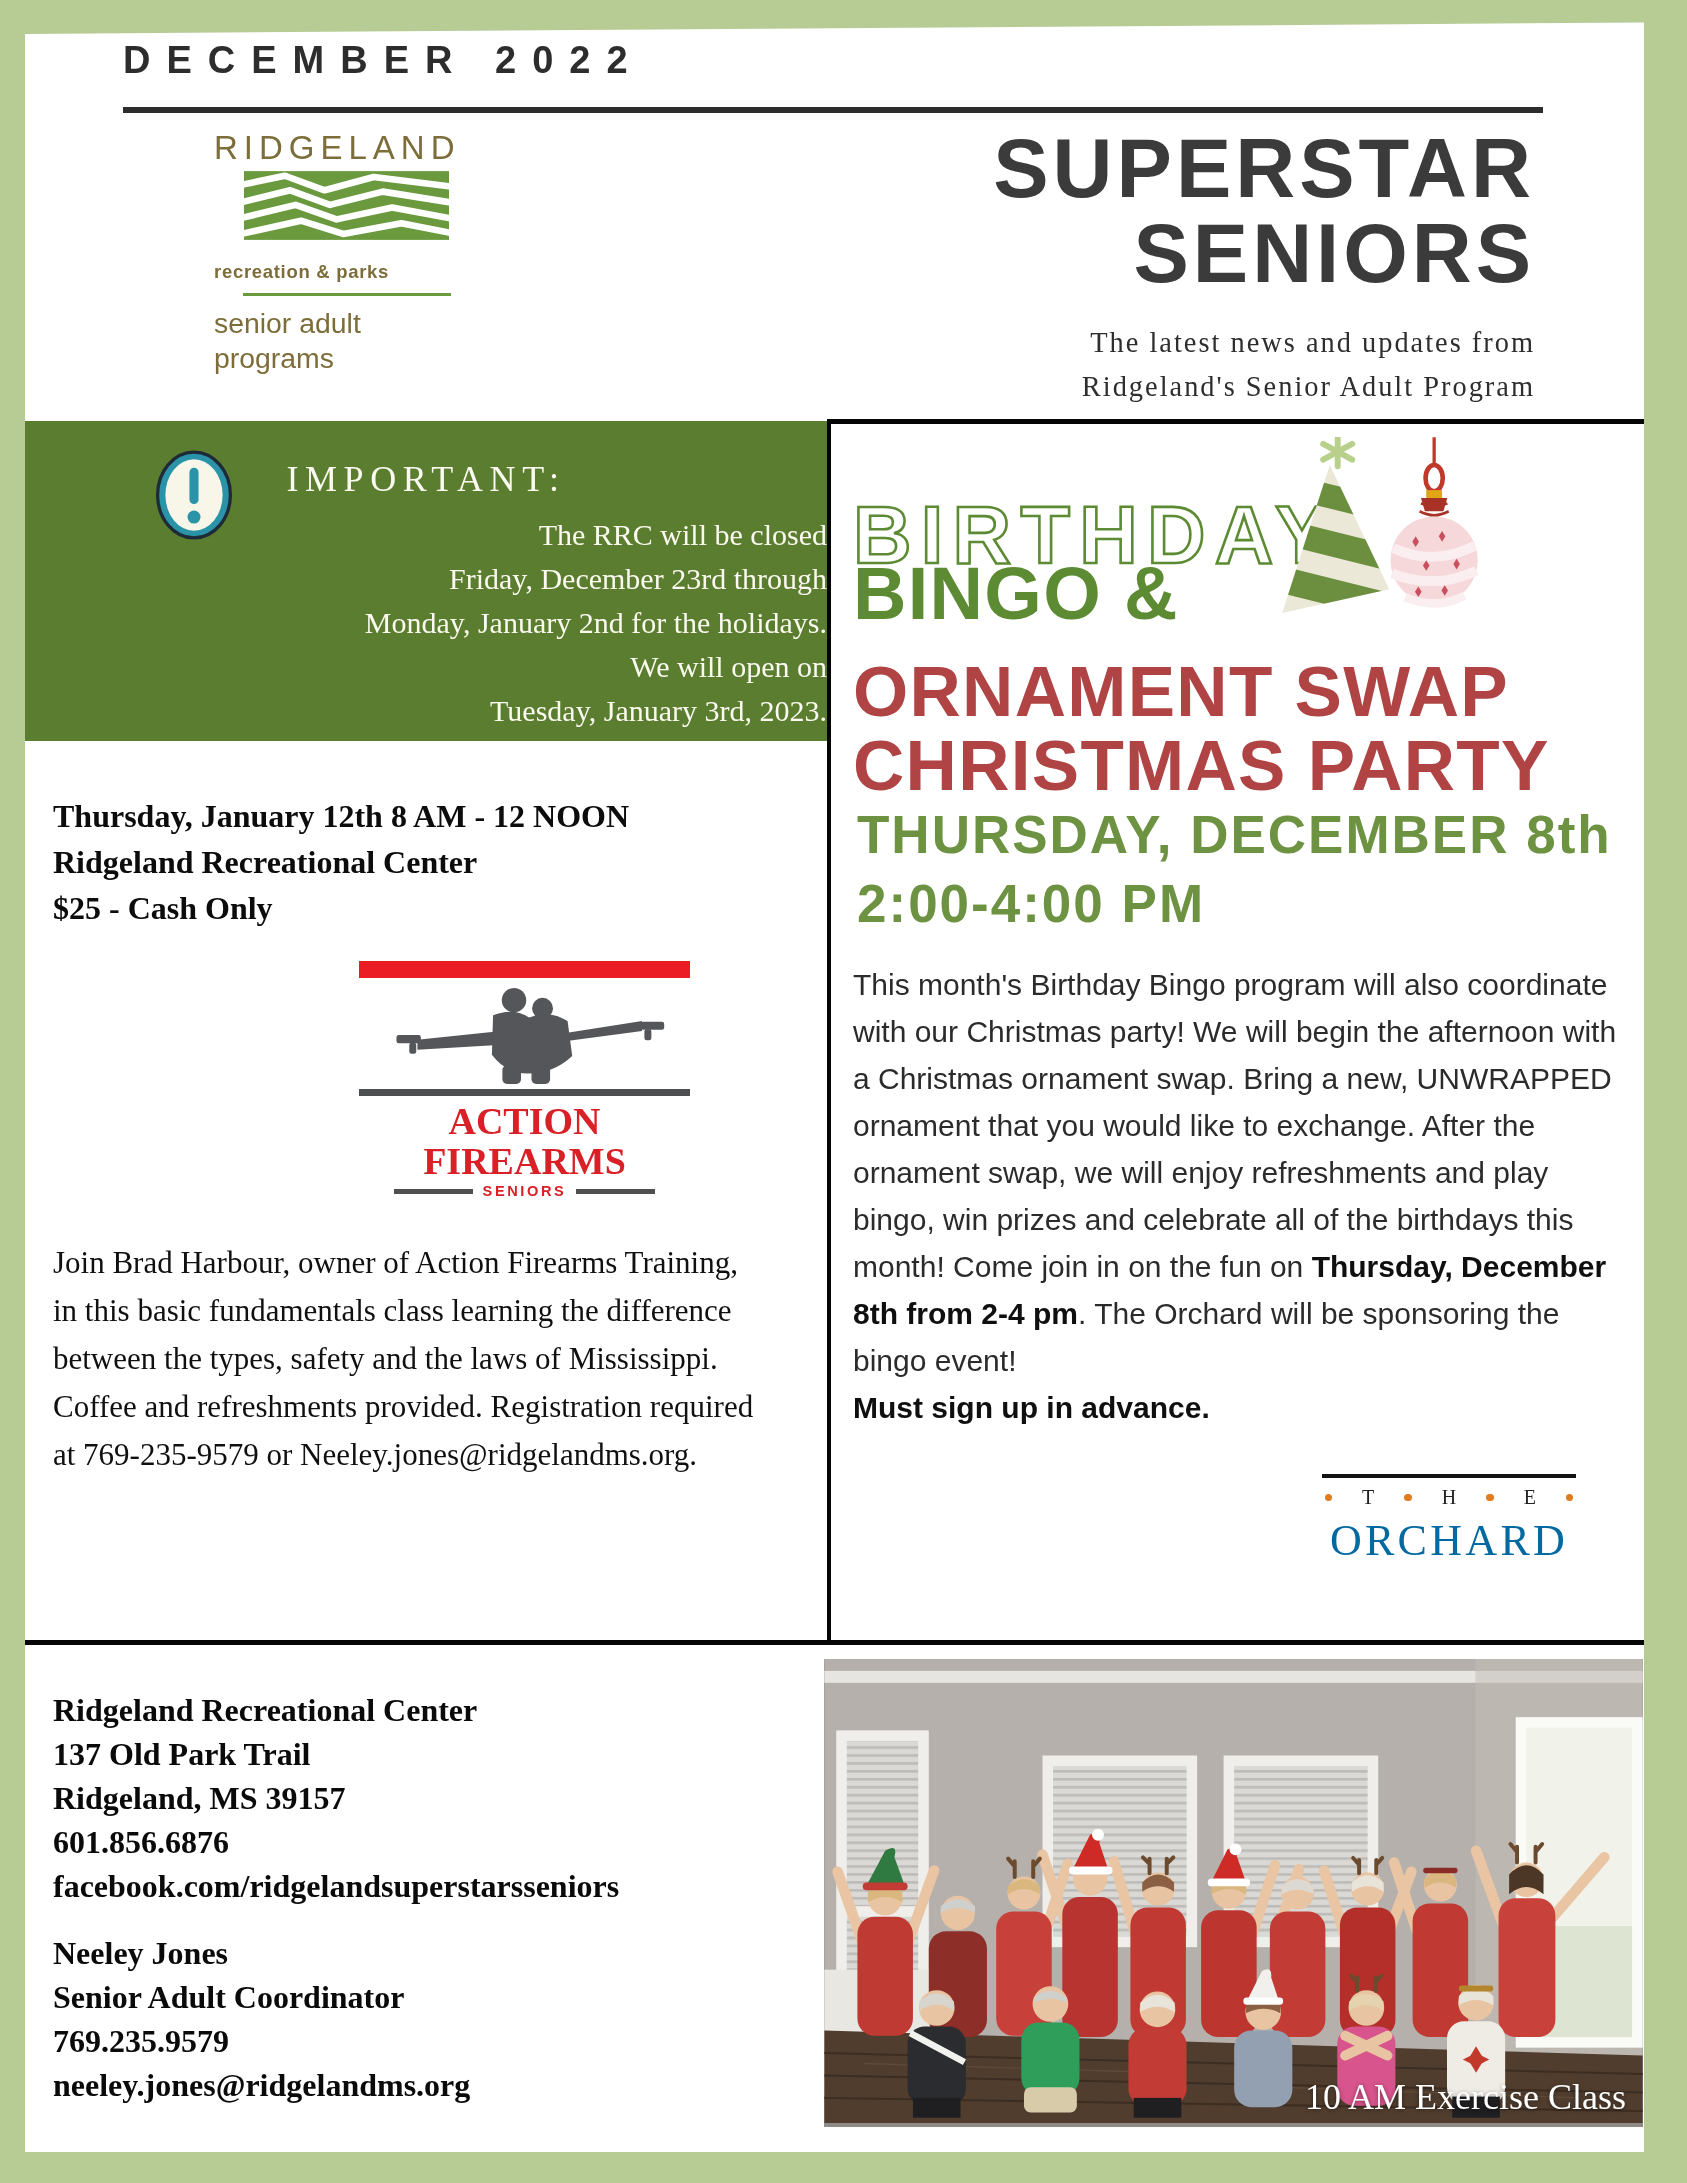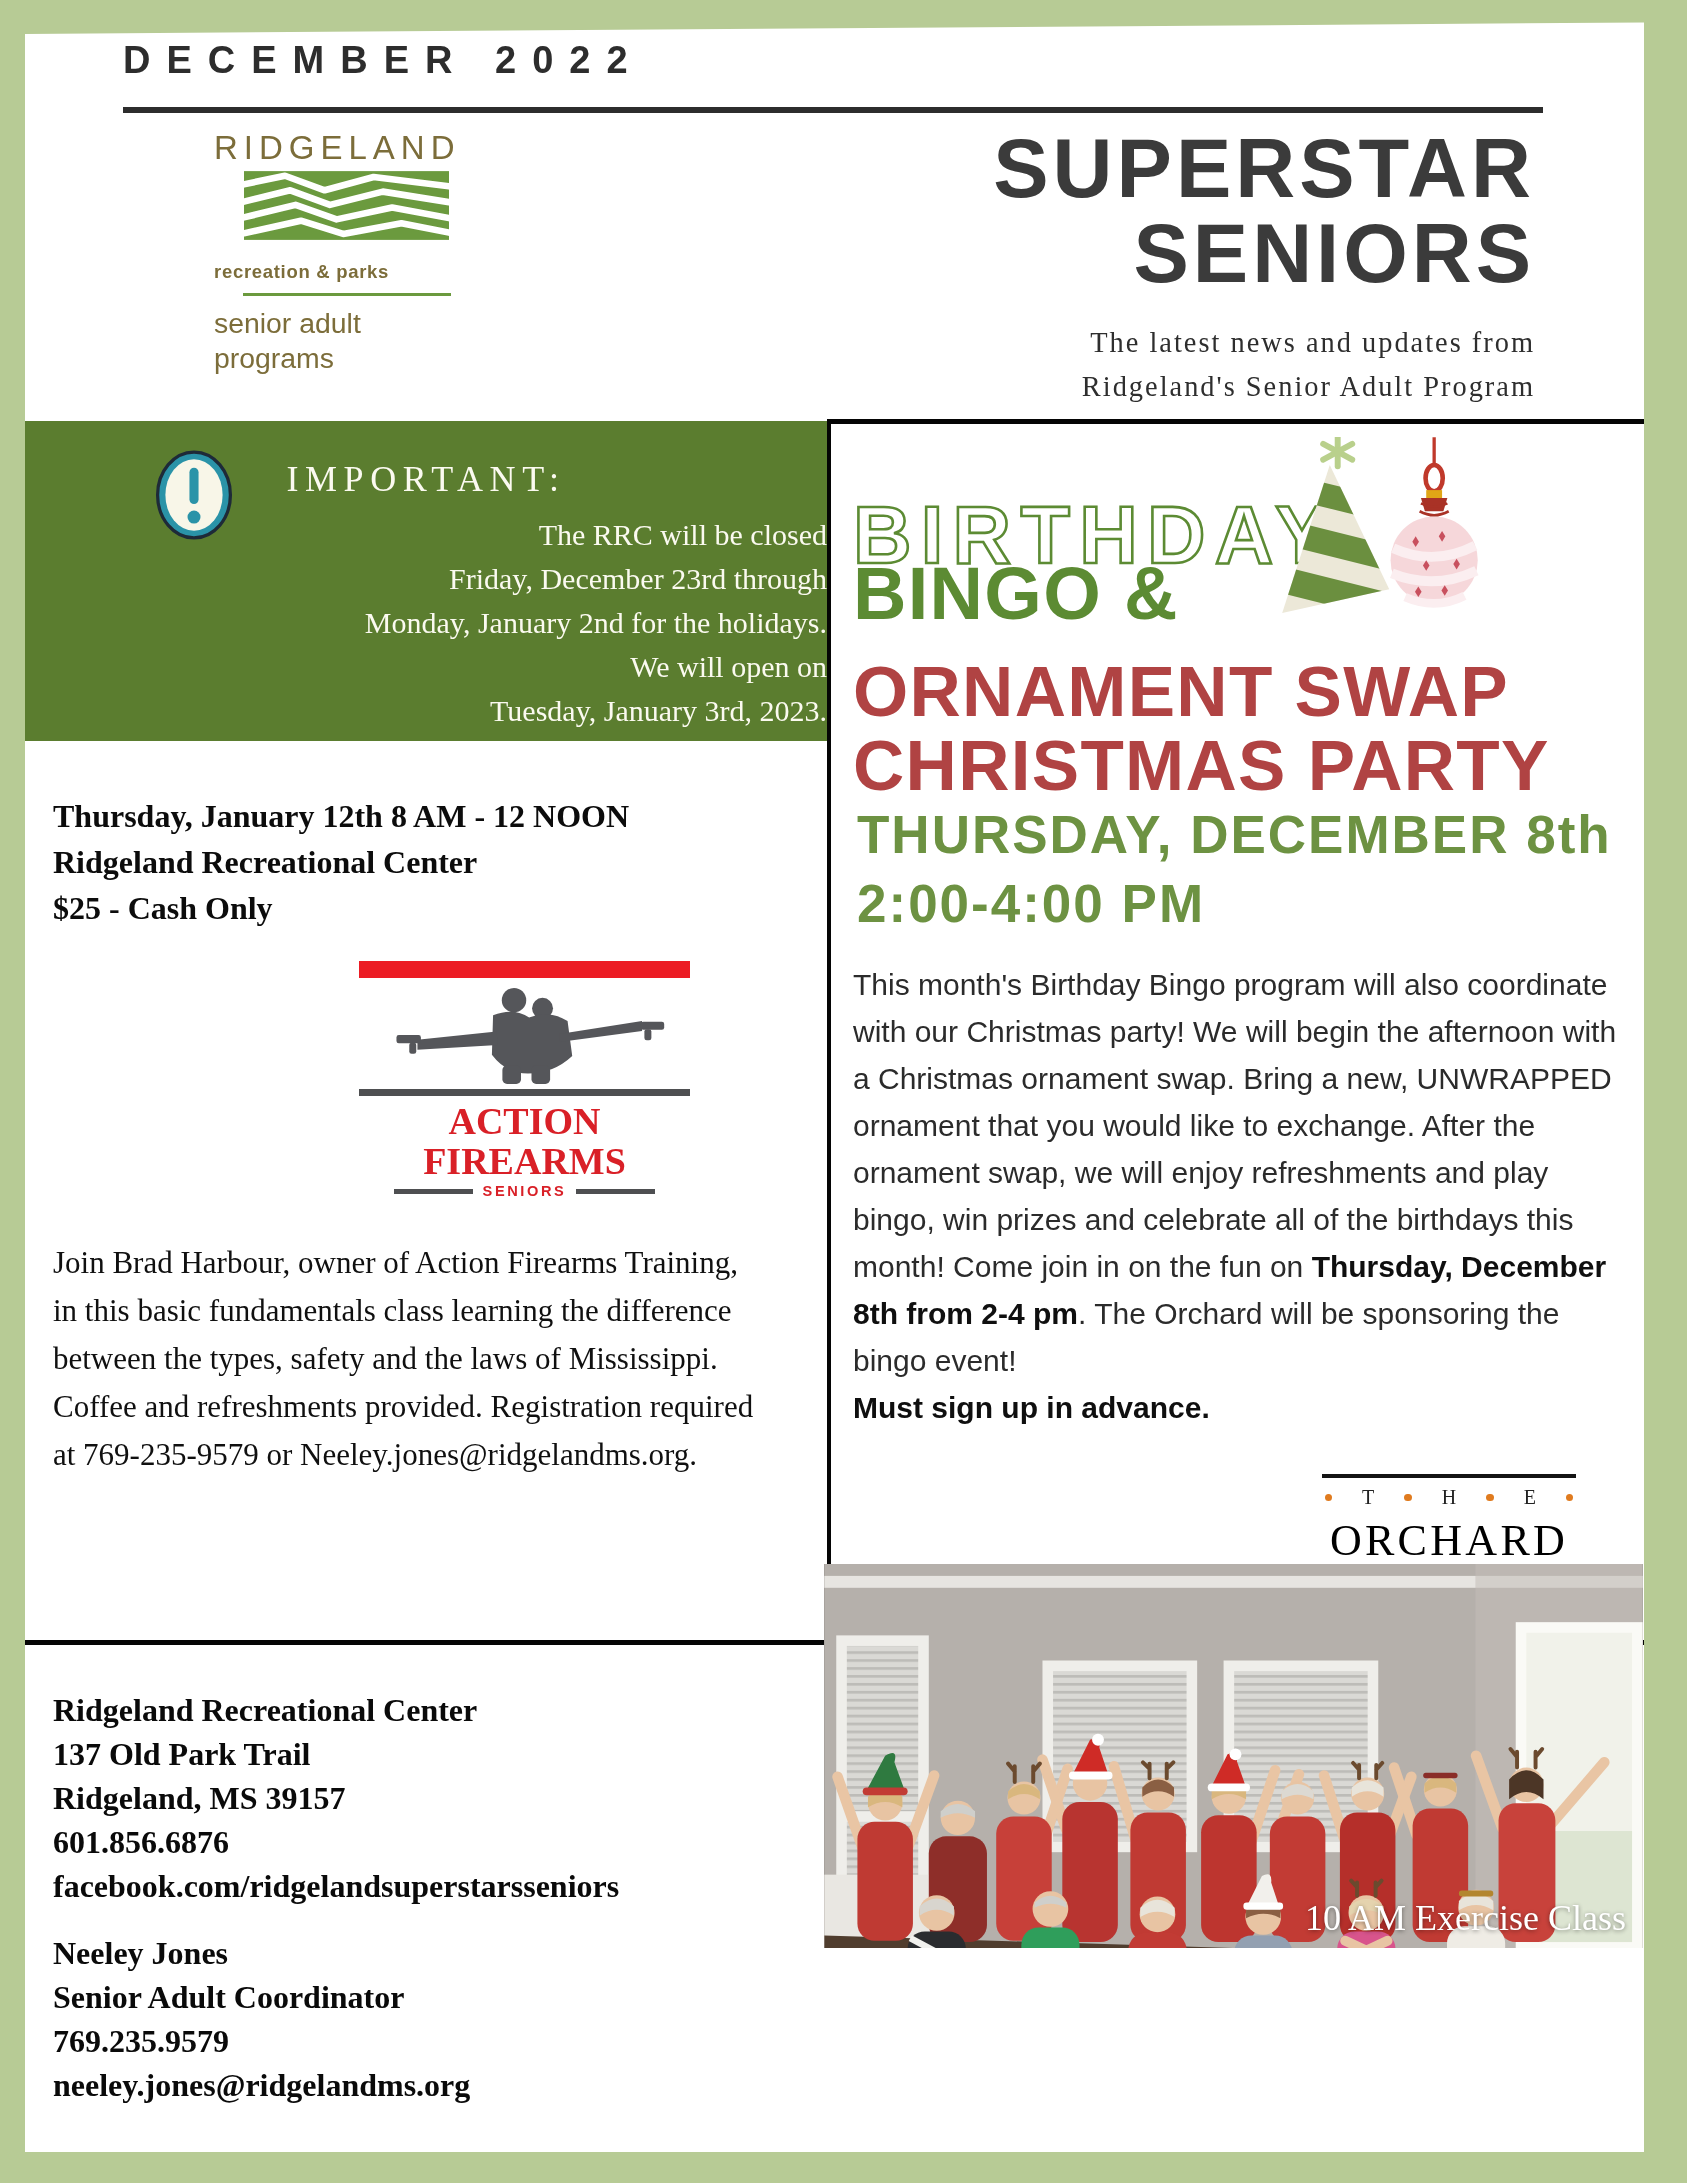--- a/index.html
+++ b/index.html
@@ -69,26 +69,26 @@
     letter-spacing:2px;color:#6d9242;}
   .bingo-body{left:828px;top:961px;width:767px;font:400 30px/47px "Liberation Sans",sans-serif;color:#2b2b2b;}
   .bingo-body strong{font-weight:700;color:#0f0f0f;}
   .signup-line{font-weight:700;color:#0f0f0f;}
   
   .orchard{left:1297px;top:1474px;width:254px;text-align:center;}
   .orch-rule{height:4px;background:#141414;}
   .orch-the{display:flex;justify-content:space-between;align-items:center;margin:9.3px 2.6px 4px;}
   .orch-letter{font:400 20px/1 "Liberation Serif",serif;color:#222;}
   .orch-dot{width:7.3px;height:7.3px;border-radius:50%;background:#e07b1f;}
-  .orch-name{font:400 44px/1 "Liberation Serif",serif;letter-spacing:3.3px;color:#000000;margin-top:12px;}
+  .orch-name{font:400 44px/1 "Liberation Serif",serif;letter-spacing:3.3px;color:#0369a1;margin-top:12px;}
   
   .contact{left:28px;top:1688px;font:700 32px/44px "Liberation Serif",serif;color:#0a0a0a;}
   .contact-group2{margin-top:23px;}
   
-  .photo{left:799px;top:1564px;width:819px;height:384px;overflow:hidden;background:#8f8a85;}
+  .photo{left:799px;top:1659px;width:819px;height:468px;overflow:hidden;background:#8f8a85;}
   .photo svg{display:block;}
   .photo-caption{position:absolute;right:17px;bottom:9.3px;
     font:400 36px "Liberation Serif",serif;color:#ffffff;text-shadow:0 1.3px 4px rgba(0,0,0,.45);}
 </style>
 </head>
 <body>
 
 <div class="sheet">
 
   <div class="abs issue-date">DECEMBER 2022</div>

